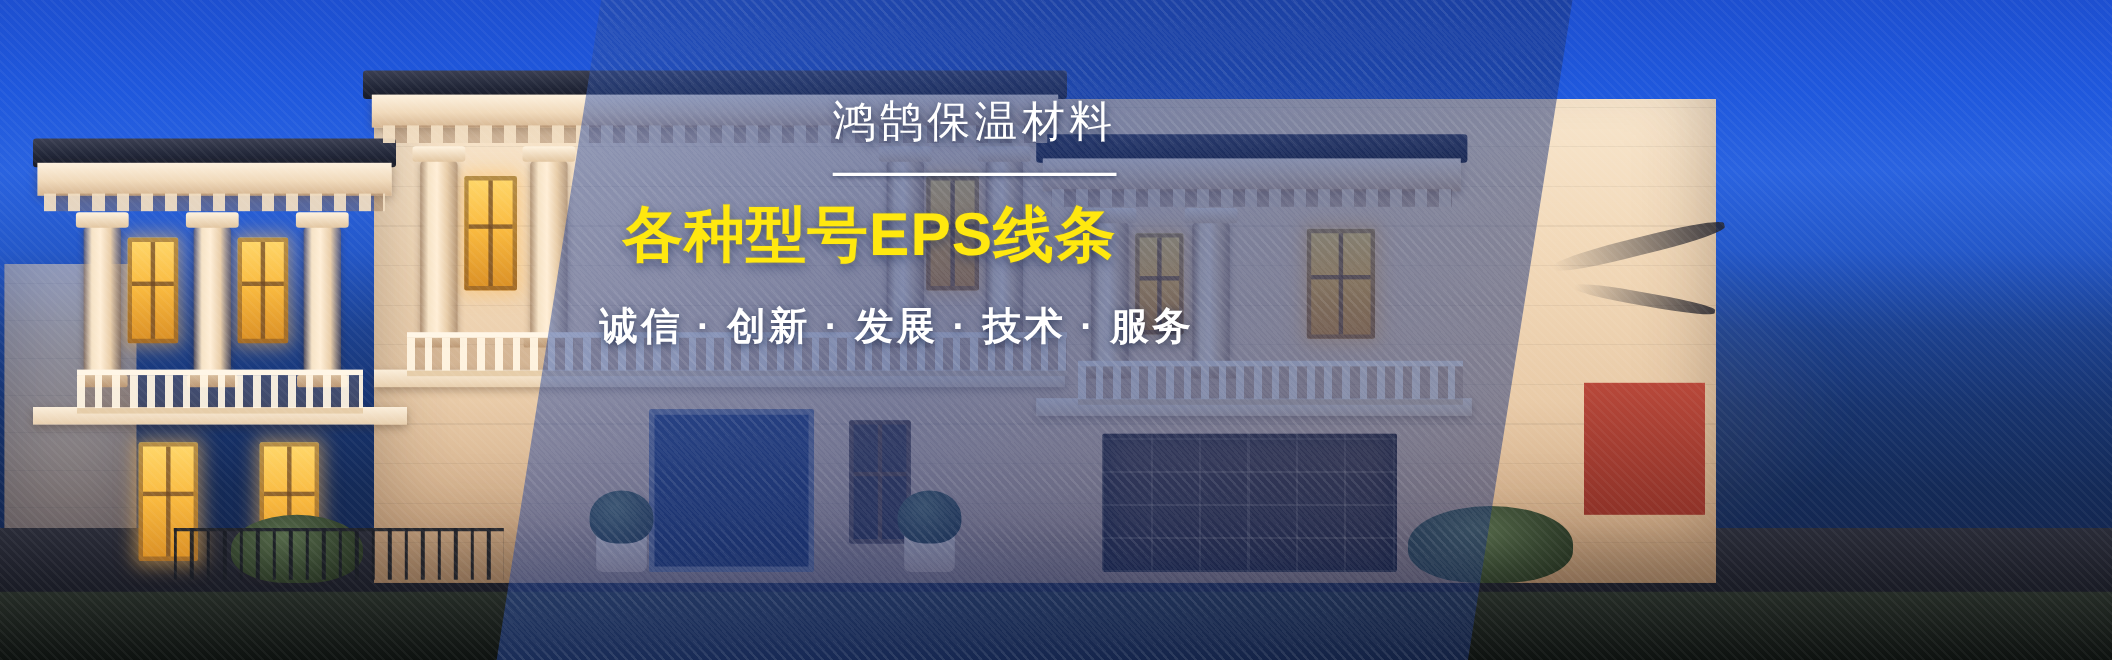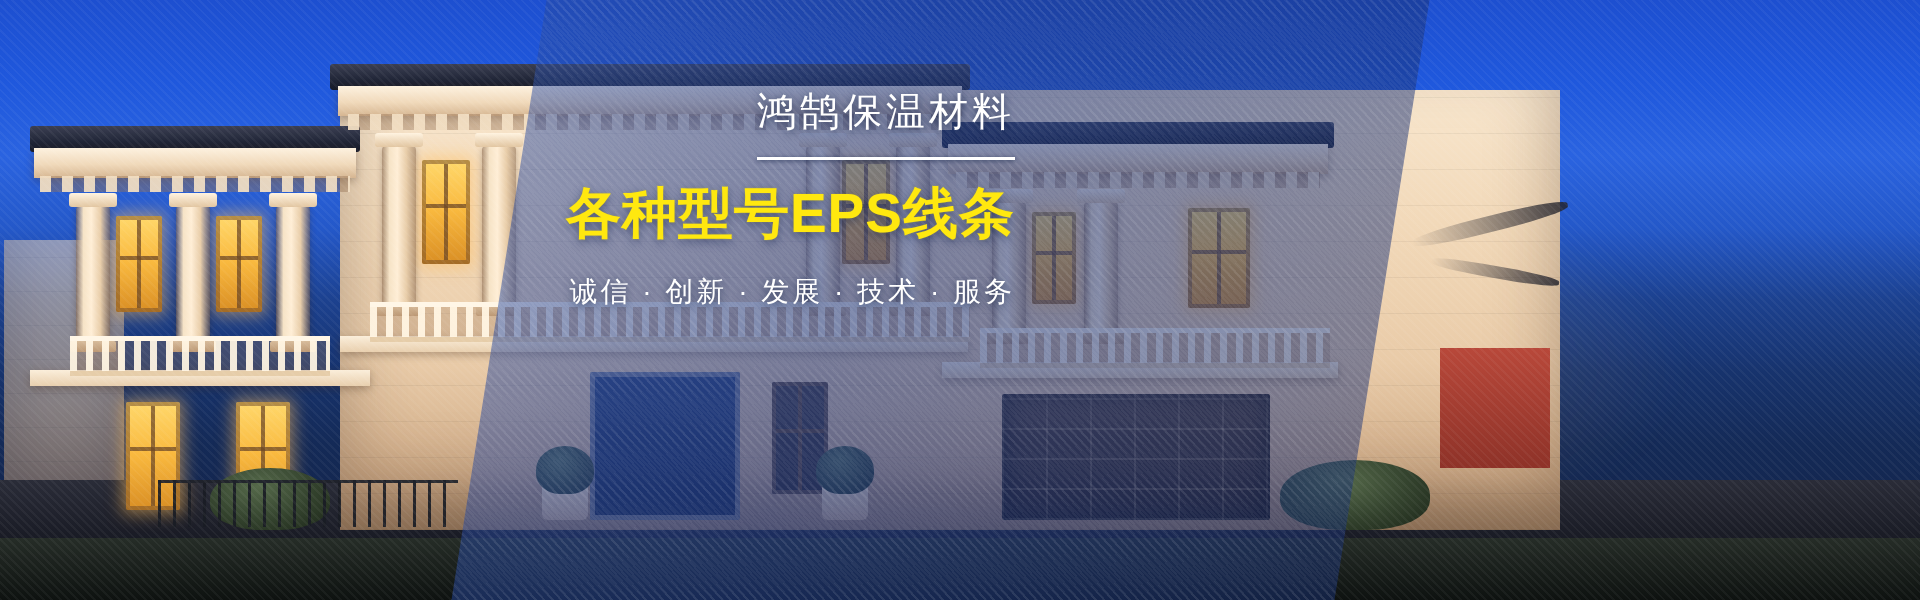--- a/index.html
+++ b/index.html
@@ -235,22 +235,22 @@
     font-weight:700;
     color:#ffe80f;
     letter-spacing:1px;
     white-space:nowrap;
     text-shadow:0 3px 10px rgba(20,35,80,.55),
                 0 0 2px rgba(255,232,15,.4);
   }
   .headline .line{display:block;text-align:right;}
   .tagline{
     margin-top:28px;
-    font-size:28px;letter-spacing:3px;
-    color:#ffffff;font-weight:400;
+    font-size:35px;letter-spacing:3px;
+    color:#ffffff;font-weight:700;
     white-space:nowrap;
     text-shadow:0 2px 8px rgba(10,25,60,.7);
   }
 </style>
 </head>
 <body>
 
 <div class="banner">
 
   <div class="sky"></div>

